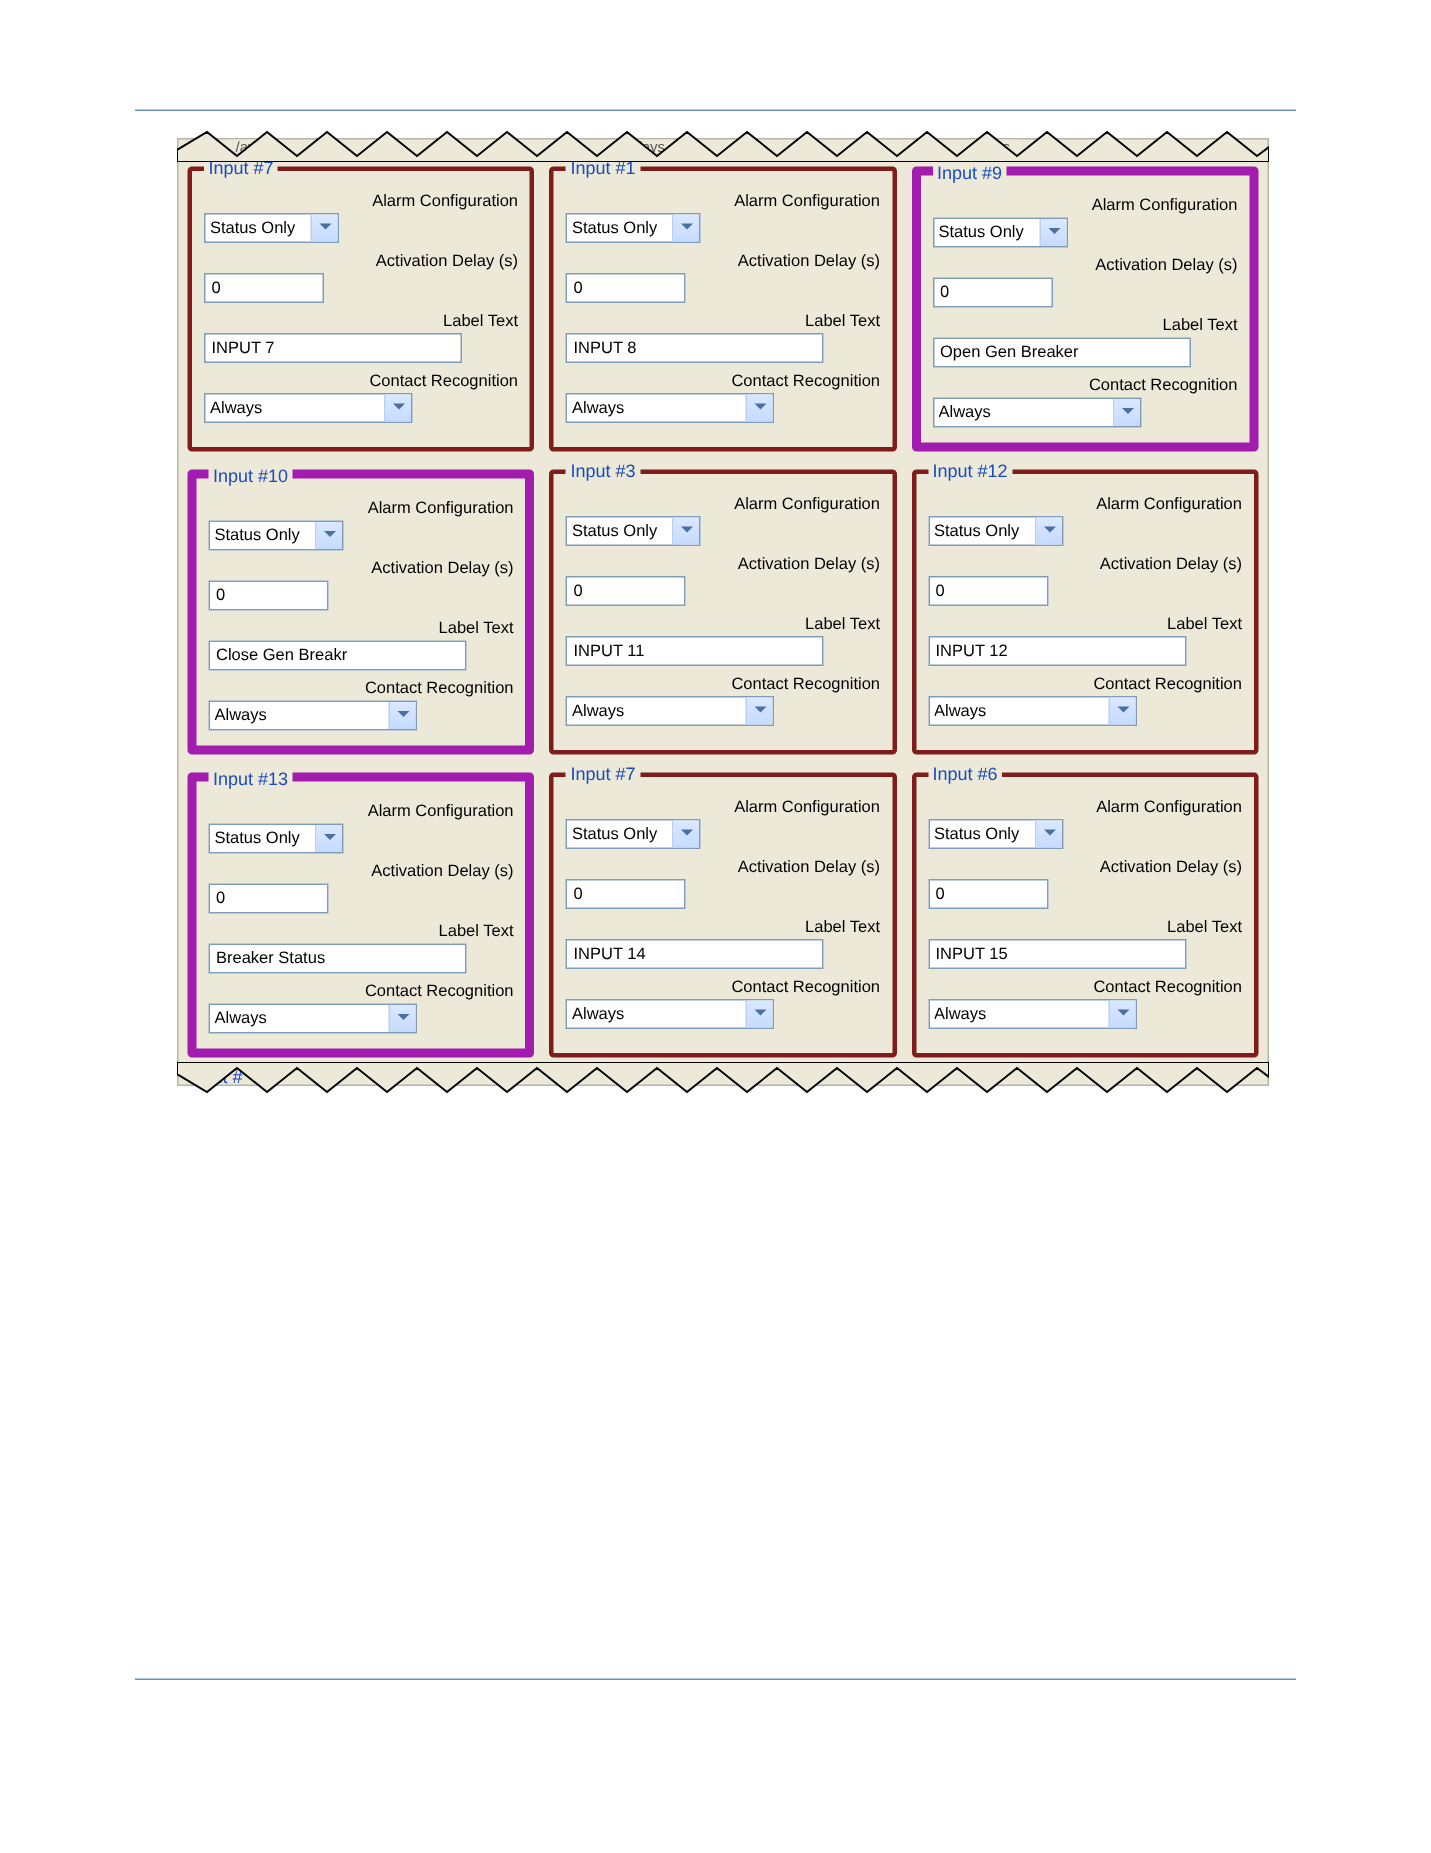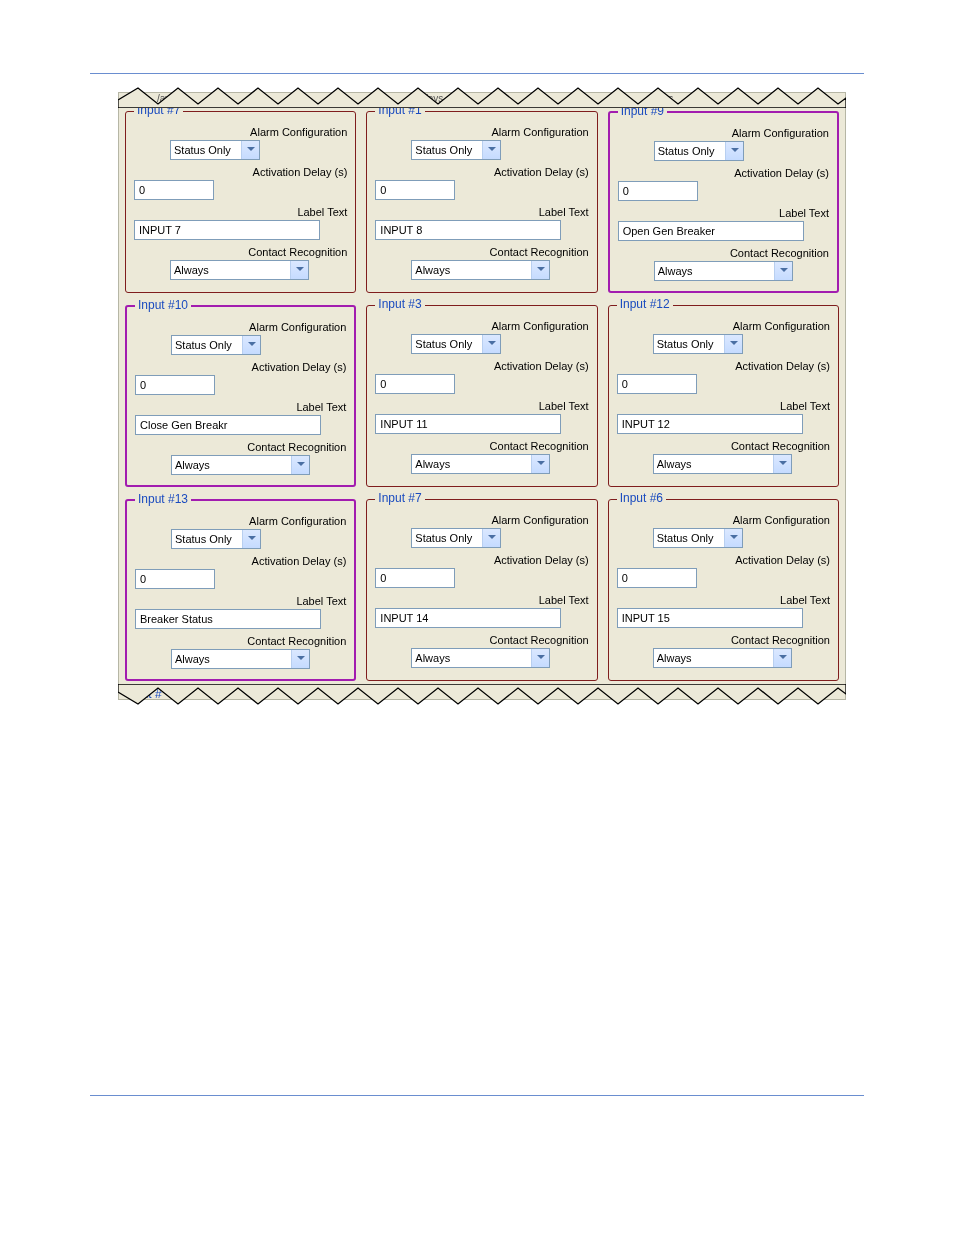--- a/index.html
+++ b/index.html
@@ -47,28 +47,28 @@
     background: #ece9d8;
     font-size: 10px;
     color: #555;
     padding: 0 6px;
     pointer-events: none;
   }
   .tab-r1 { left: 32px; }
   .tab-r2 { left: 300px; }
   .tab-r3 { left: 530px; }
   .groupbox {
-    border: 1px solid #7f1d1d;
+    border: 3px solid #7f1d1d;
     border-radius: 3px;
     padding: 8px 8px 10px 8px;
     position: relative;
     background: #ece9d8;
   }
   .groupbox.highlight {
-    border: 2px solid #a21caf;
+    border: 6px solid #a21caf;
   }
   .legend {
     position: absolute;
     top: -9px;
     left: 8px;
     background: #ece9d8;
     color: #1a4bbf;
     font-size: 12px;
     padding: 0 3px;
   }
@@ -88,35 +88,34 @@
   }
   .txt {
     border: 1px solid #7f9db9;
     background: #fff;
     height: 20px;
     padding: 2px 4px;
     font-family: inherit;
     font-size: 11px;
   }
   .txt.narrow { width: 80px; }
-  .txt.wide { width: 186px; }
+  .txt.wide { width: 172px; }
   .sel {
     border: 1px solid #7f9db9;
     background: #fff;
     height: 20px;
     font-family: inherit;
     font-size: 11px;
     width: 90px;
     padding-left: 3px;
     padding-right: 20px;
     -webkit-appearance: none;
     -moz-appearance: none;
     appearance: none;
     position: relative;
-    margin-left: 36px;
   }
   .sel.wide { width: 139px; }
   .selwrap::after {
     content: "";
     position: absolute;
     right: 1px;
     top: 1px;
     width: 17px;
     height: 18px;
     background: linear-gradient(#dbe8ff,#c5dbff);

